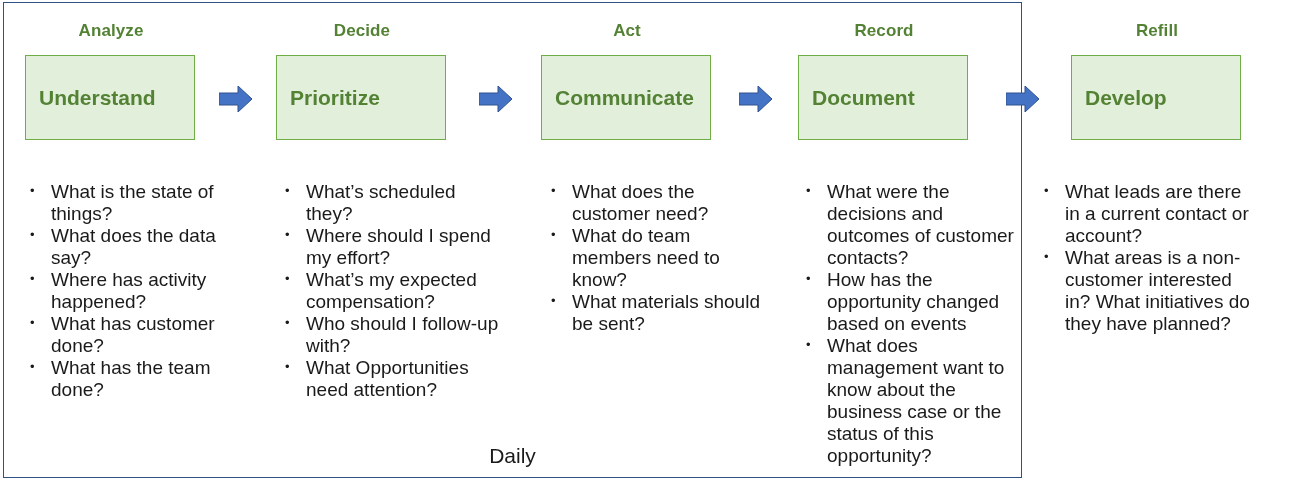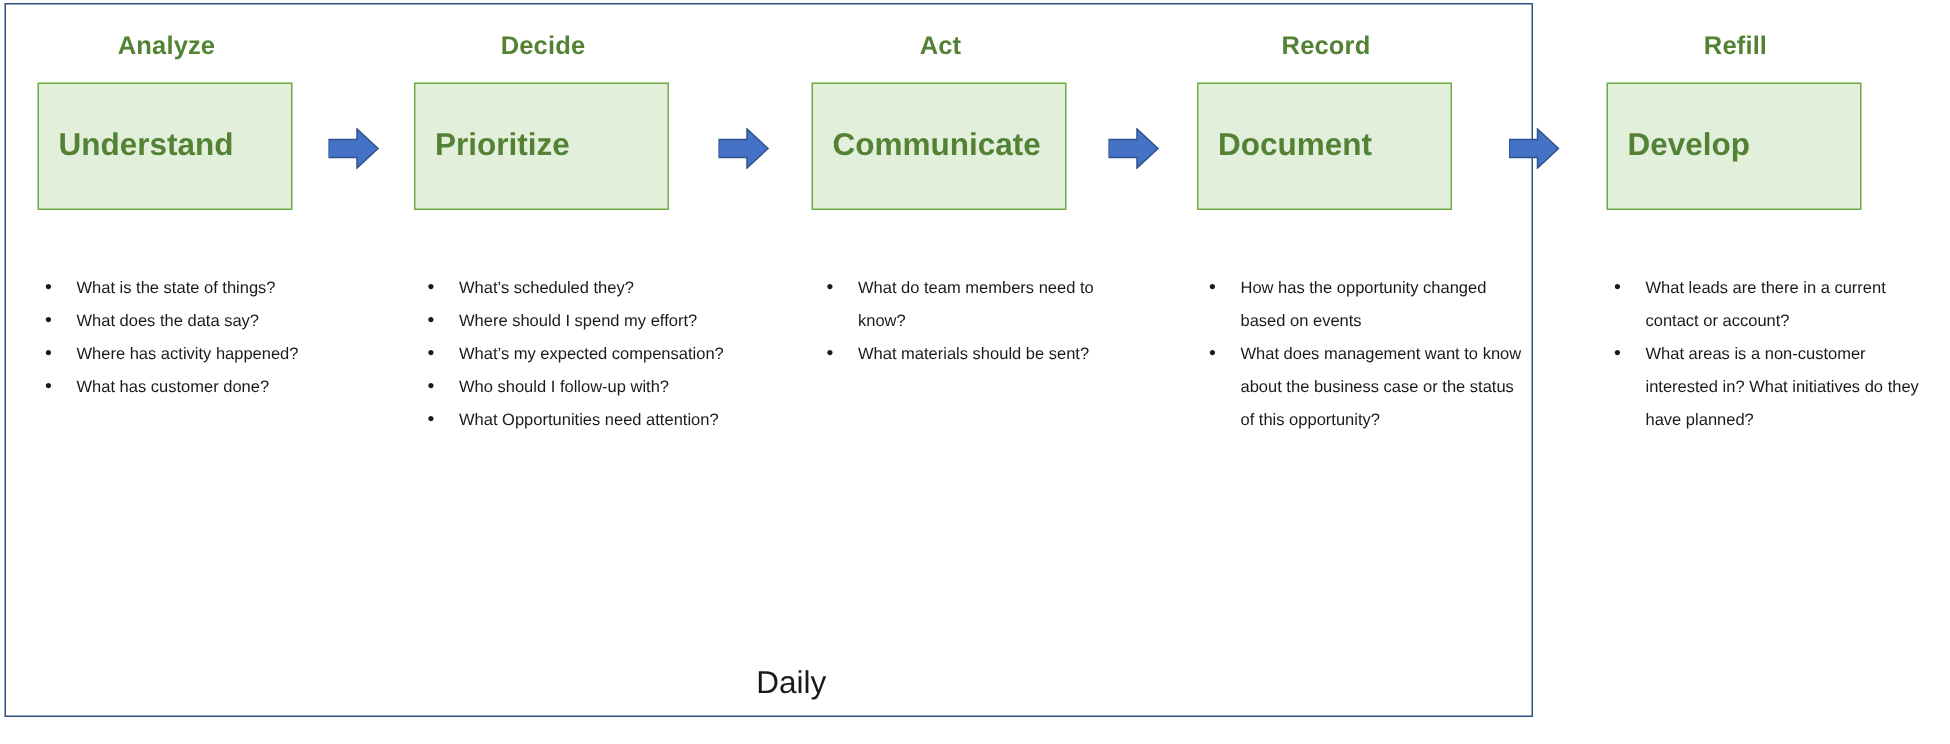--- a/index.html
+++ b/index.html
@@ -73,41 +73,41 @@
   }
 
   
   .bullet-list {
     position: absolute;
     top: 181px;
     margin: 0;
     padding: 0;
     list-style: none;
     color: #1A1A1A;
-    font-size: 11px;
+    font-size: 19px;
     line-height: 22px;
   }
   .bullet-list li {
     position: relative;
     padding-left: 29px;
     margin: 0 0 0 0;
   }
   .bullet-list li::before {
     content: "\2022";
     position: absolute;
     left: 8px;
     top: -1px;
     font-size: 13px;
     color: #1A1A1A;
   }
 
   
   #daily-caption {
     position: absolute;
-    left: 18px;
+    left: 3px;
     top: 444px;
     width: 1019px;
     text-align: center;
     font-size: 21px;
     color: #1A1A1A;
   }
 </style>
 </head>
 <body>
 
@@ -117,20 +117,21 @@
   <div class="stage-heading">Analyze</div>
   <div class="stage-box">
     <span class="stage-box-label">Understand</span>
   </div>
 </div>
 <ul class="bullet-list" style="left:22px; width:215px;">
   <li>What is the state of things?</li>
   <li>What does the data say?</li>
   <li>Where has activity happened?</li>
   <li>What has customer done?</li>
+  <li>What has the team done?</li>
 </ul>
 
 <div class="flow-arrow" style="left:219px;">
   <svg width="34" height="28" viewBox="0 0 34 28" xmlns="http://www.w3.org/2000/svg">
     <polygon points="0,8 19,8 19,1 33,14 19,27 19,20 0,20" fill="#4472C4" stroke="#2F528F" stroke-width="1"></polygon>
   </svg>
 </div>
 
 <div class="stage" style="left:276px;">
   <div class="stage-heading">Decide</div>
@@ -152,51 +153,53 @@
   </svg>
 </div>
 
 <div class="stage" style="left:541px;">
   <div class="stage-heading">Act</div>
   <div class="stage-box">
     <span class="stage-box-label">Communicate</span>
   </div>
 </div>
 <ul class="bullet-list" style="left:543px; width:220px;">
+  <li>What does the customer need?</li>
   <li>What do team members need to know?</li>
   <li>What materials should be sent?</li>
 </ul>
 
 <div class="flow-arrow" style="left:739px;">
   <svg width="34" height="28" viewBox="0 0 34 28" xmlns="http://www.w3.org/2000/svg">
     <polygon points="0,8 19,8 19,1 33,14 19,27 19,20 0,20" fill="#4472C4" stroke="#2F528F" stroke-width="1"></polygon>
   </svg>
 </div>
 
 <div class="stage" style="left:798px;">
   <div class="stage-heading">Record</div>
   <div class="stage-box">
     <span class="stage-box-label">Document</span>
   </div>
 </div>
 <ul class="bullet-list" style="left:798px; width:218px;">
+  <li>What were the decisions and outcomes of customer contacts?</li>
   <li>How has the opportunity changed based on events</li>
   <li>What does management want to know about the business case or the status of this opportunity?</li>
 </ul>
 
 <div class="flow-arrow" style="left:1006px;">
   <svg width="34" height="28" viewBox="0 0 34 28" xmlns="http://www.w3.org/2000/svg">
     <polygon points="0,8 19,8 19,1 33,14 19,27 19,20 0,20" fill="#4472C4" stroke="#2F528F" stroke-width="1"></polygon>
   </svg>
 </div>
 
 <div class="stage" style="left:1071px;">
   <div class="stage-heading">Refill</div>
   <div class="stage-box">
     <span class="stage-box-label">Develop</span>
   </div>
 </div>
-<ul class="bullet-list" style="left:1068px; width:222px;">
+<ul class="bullet-list" style="left:1036px; width:222px;">
   <li>What leads are there in a current contact or account?</li>
   <li>What areas is a non-customer interested in? What initiatives do they have planned?</li>
 </ul>
 
 <div id="daily-caption">Daily</div>
 
 </body></html>

